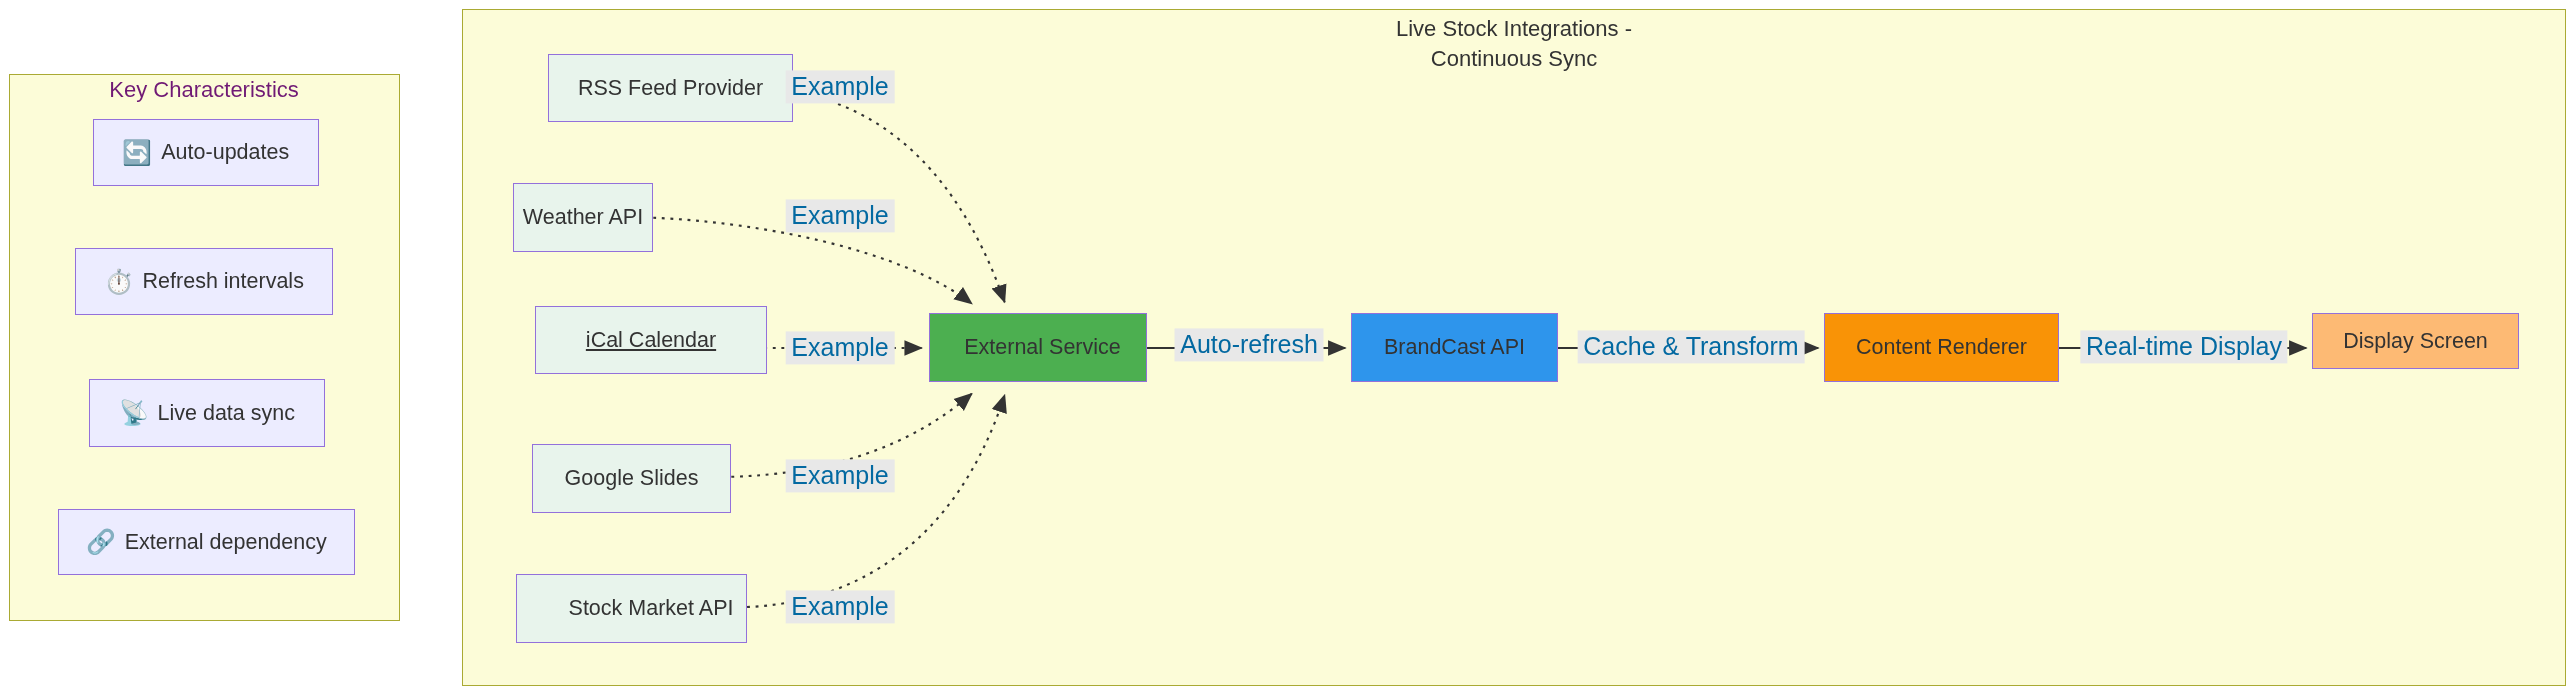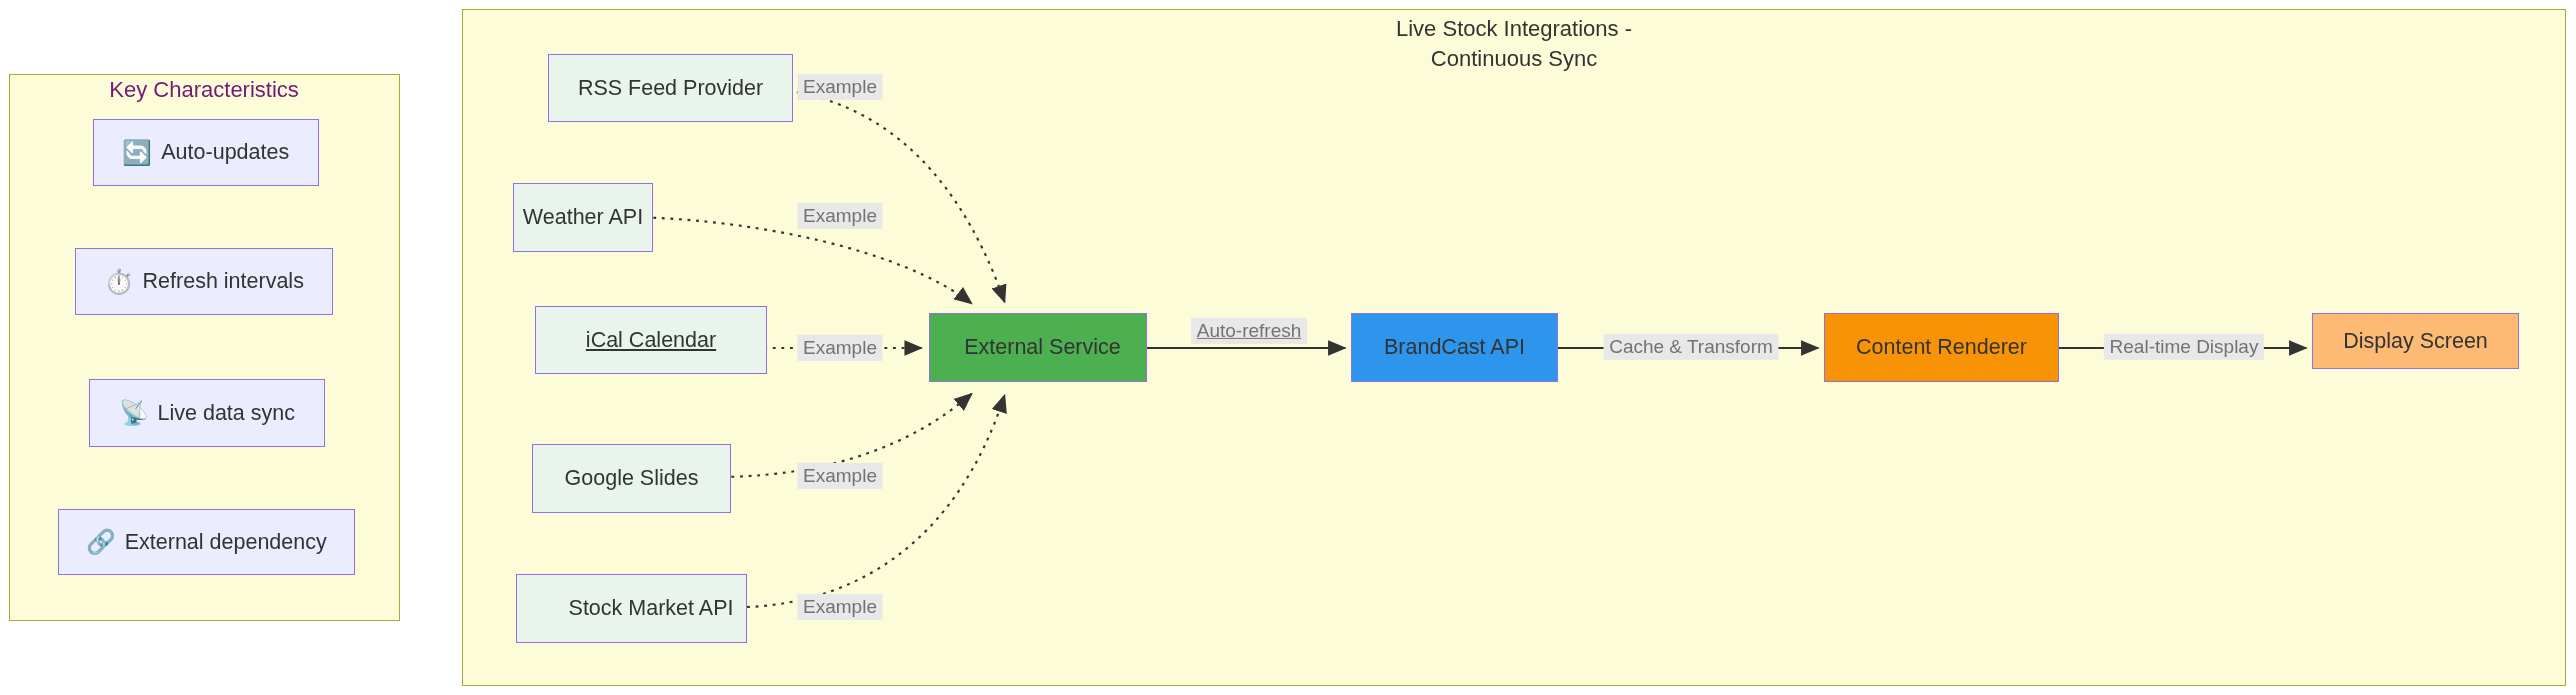--- a/index.html
+++ b/index.html
@@ -19,21 +19,21 @@
   }
   .char-item .icon{font-size:24px;line-height:1;}
   .node{
     position:absolute;border:1.4px solid #9370DB;box-sizing:border-box;
     display:flex;align-items:center;justify-content:center;text-align:center;
     font-size:21.5px;color:#333333;
   }
   .node-source{background:#E8F4EC;}
   .edge-label{
     position:absolute;transform:translate(-50%,-50%);background:#E8E8E8;
-    padding:2.1px 5.7px;font-size:19px;color:#737373;white-space:nowrap;
+    padding:2.1px 5.7px;font-size:25px;color:#0369a1;white-space:nowrap;
   }
   svg.edges{position:absolute;left:0;top:0;z-index:1;}
   .panel{z-index:0;}
   .node,.edge-label{z-index:2;}
   .main-title{
     position:absolute;left:462px;top:14.3px;width:2104px;text-align:center;
     font-size:22px;line-height:30px;color:#333333;z-index:2;
   }
 </style>
 </head>
@@ -95,18 +95,18 @@
   <div class="edge-label" style="left:840px;top:216px;">Example</div>
   <div class="edge-label" style="left:840px;top:348px;">Example</div>
   <div class="edge-label" style="left:840px;top:476px;">Example</div>
   <div class="edge-label" style="left:840px;top:607px;">Example</div>
 
   <div class="node" style="left: 929px; top: 313px; width: 218px; height: 69px; background-color: rgb(76, 175, 80); padding-left: 9px;">External Service</div>
   <div class="node" style="left: 1351px; top: 313px; width: 207px; height: 69px; background-color: rgb(46, 149, 236);">BrandCast API</div>
   <div class="node" style="left: 1824px; top: 313px; width: 235px; height: 69px; background-color: rgb(249, 147, 6);">Content Renderer</div>
   <div class="node" style="left: 2312px; top: 313px; width: 207px; height: 56px; background-color: #fdba74;">Display Screen</div>
 
-  <div class="edge-label" style="left:1249px;top:331px;text-decoration:underline;">Auto-refresh</div>
+  <div class="edge-label" style="left:1249px;top:345px;">Auto-refresh</div>
   <div class="edge-label" style="left:1691px;top:347px;">Cache &amp; Transform</div>
   <div class="edge-label" style="left:2184px;top:347px;">Real-time Display</div>
 
 </div>
 
 
 </body></html>

